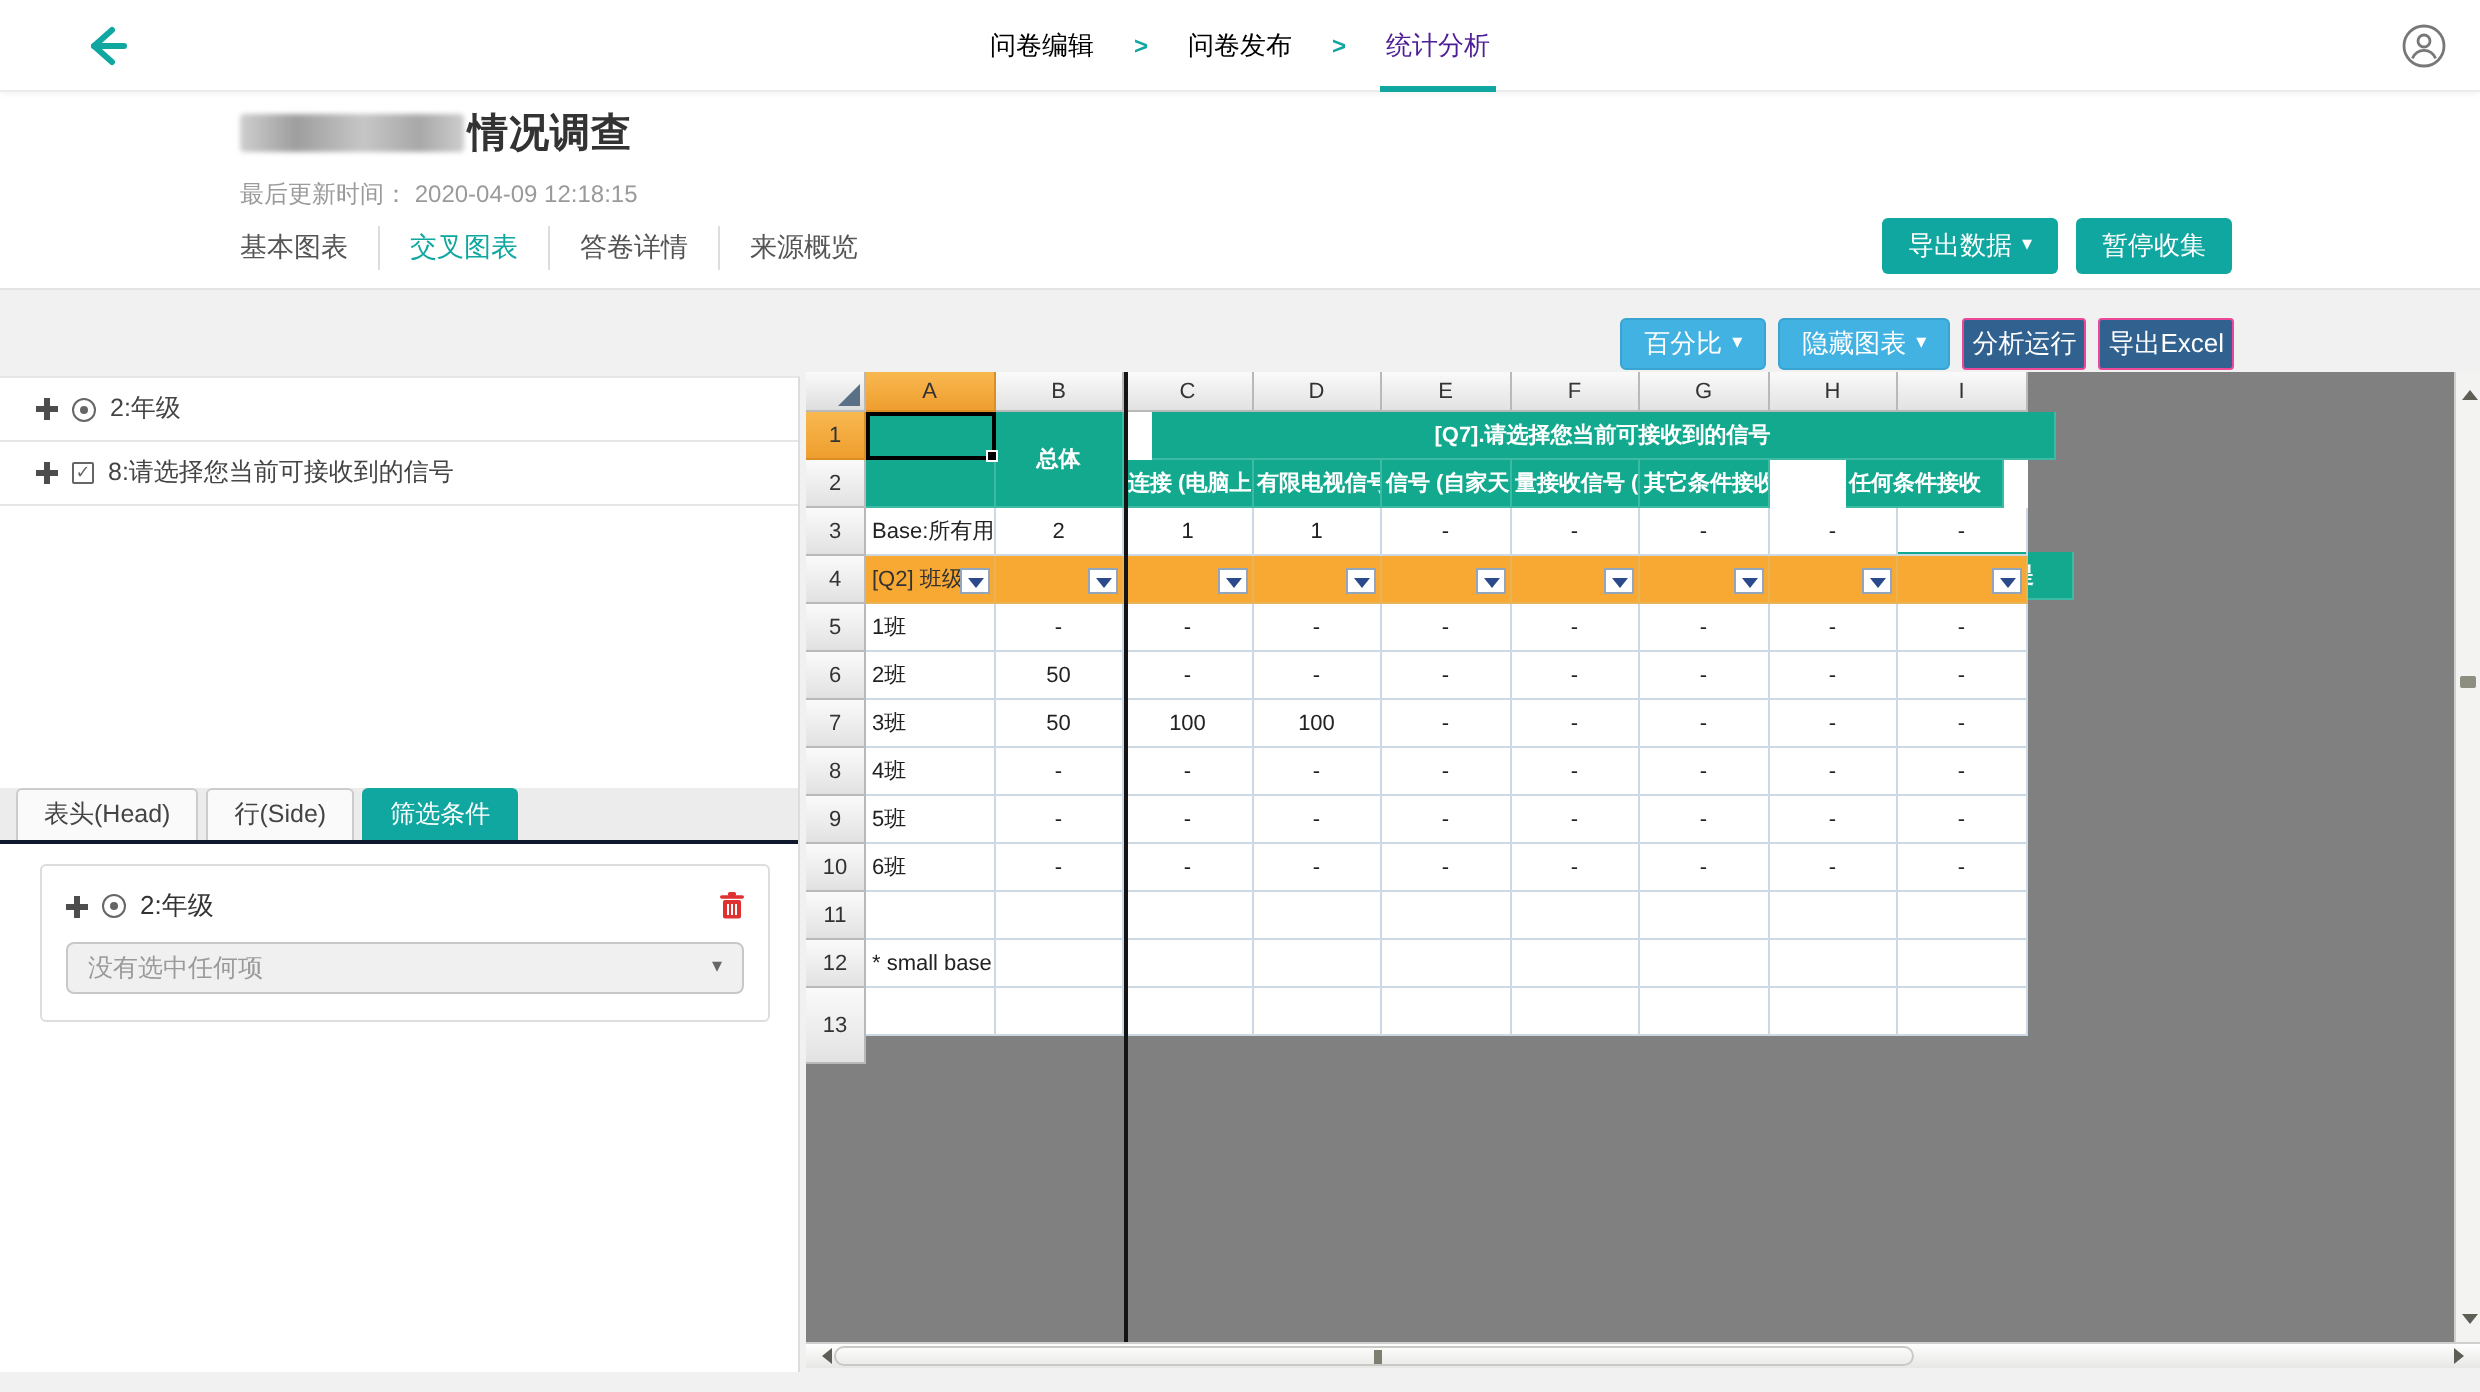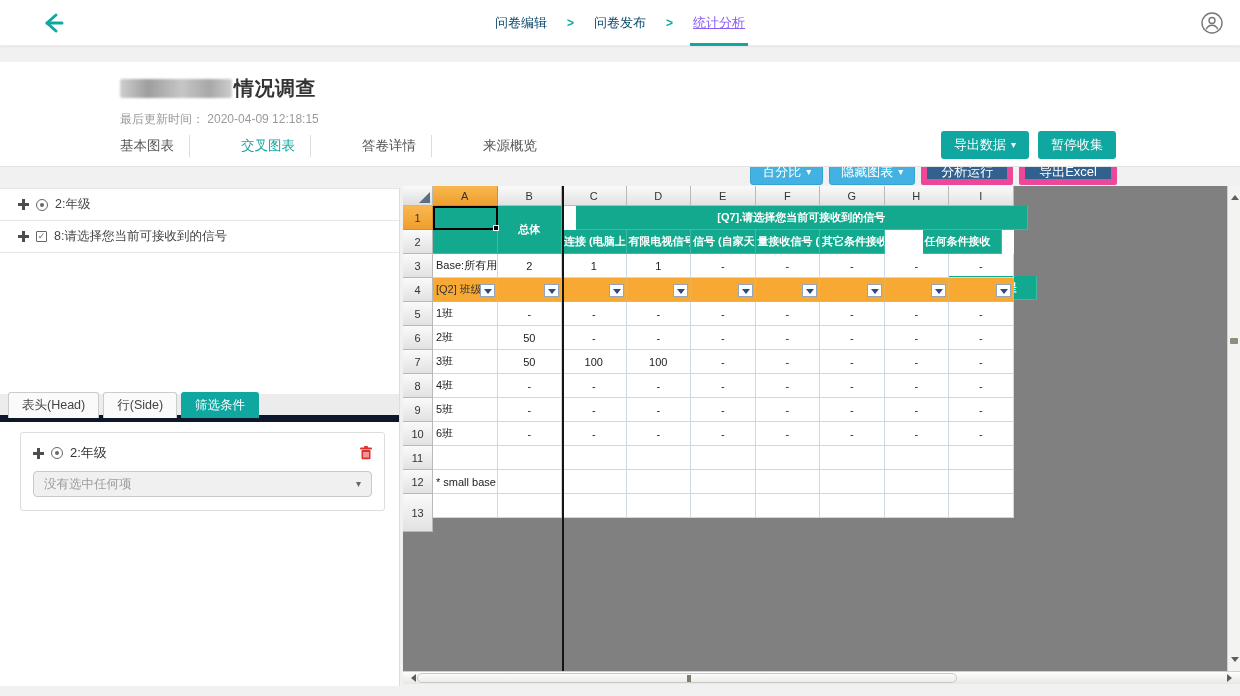--- a/index.html
+++ b/index.html
@@ -5,74 +5,74 @@
   * { margin:0; padding:0; box-sizing:border-box; }
   html,body { width:1240px; height:696px; overflow:hidden;
     font-family:"Liberation Sans","DejaVu Sans",sans-serif; background:#f1f1f1; }
 
   
   .topbar { position:absolute; left:0; top:0; width:1240px; height:46px; background:#fff;
     border-bottom:1px solid #ececec; box-shadow:0 1px 3px rgba(0,0,0,.05); z-index:30; }
   .back-btn { position:absolute; left:42px; top:12px; width:24px; height:22px; cursor:pointer; }
   .crumbs { position:absolute; left:0; top:0; width:100%; height:46px;
     display:flex; align-items:center; justify-content:center; gap:20px; }
-  .crumb { font-size:13px; color:#0c4a6e; height:46px; display:flex; align-items:center; position:relative; }
-  .crumb.active { color:#8b5cf6;text-decoration:underline; }
+  .crumb { font-size:13px; color:#000000; height:46px; display:flex; align-items:center; position:relative; }
+  .crumb.active { color:#4c1d95; }
   .crumb.active::after { content:''; position:absolute; left:-3px; right:-3px; bottom:0;
     height:3px; background:#0fa7a0; }
   .crumb-sep { color:#0fa7a0; font-size:12px; font-weight:bold; }
   .profile { position:absolute; right:16px; top:11px; width:24px; height:24px; cursor:pointer; }
 
   
-  .titlebar { position:absolute; left:0; top:62px; width:1240px; height:105px; background:#fff;
+  .titlebar { position:absolute; left:0; top:40px; width:1240px; height:105px; background:#fff;
     border-bottom:1px solid #e3e3e3; z-index:20; }
   .doc-title { position:absolute; left:120px; top:13px; display:flex; align-items:center; gap:2px; }
   .redacted { width:112px; height:19px; border-radius:2px;
     background:linear-gradient(90deg,#cfcfcf,#9e9e9e 25%,#c6c6c6 55%,#a8a8a8 80%,#cdcdcd);
     filter:blur(1.3px); }
   .doc-title-text { font-size:20px; font-weight:600; color:#333; letter-spacing:.5px; }
   .updated { position:absolute; left:120px; top:49px; font-size:12px; color:#9a9a9a; }
   .collected { position:absolute; right:124px; top:20px; display:flex; align-items:baseline; gap:8px; }
   .collected-label { font-size:13px; color:#555; }
   .collected-value { font-size:20px; color:#0fa7a0; }
-  .view-tabs { position:absolute; left:120px; bottom:9px; display:flex; align-items:flex-end;gap:36px; }
+  .view-tabs { position:absolute; left:120px; bottom:9px; display:flex; align-items:flex-end; }
   .view-tab { font-size:13.5px; color:#555; padding:2px 15px; border-right:1px solid #ddd; cursor:pointer; }
   .view-tab:first-child { padding-left:0; }
   .view-tab:last-child { border-right:none; }
   .view-tab.active { color:#0fa7a0; }
   .actions { position:absolute; right:124px; bottom:7px; display:flex; gap:9px; }
   .btn-teal { height:28px; background:#0fa7a0; color:#fff; font-size:13px; border:none;
     border-radius:3px; padding:0 13px; cursor:pointer; display:flex; align-items:center; gap:5px;
     font-family:inherit; }
   .caret { font-size:10px; line-height:1; }
 
   
   .grid-toolbar { position:absolute; right:123px; top:159px; display:flex; gap:6px; z-index:15; }
   .btn-light { height:26px; background:#41b2e2; color:#fff; font-size:13px; border:1px solid #39a3d2;
     border-radius:3px; padding:0 11px; cursor:pointer; display:flex; align-items:center; gap:5px; font-family:inherit; }
-  .btn-dark { height:26px; background:#31618f; color:#fff; font-size:13px; border:6px solid #ec4899;
-    border-radius:2px; padding:0 14px; cursor:pointer; display:flex; align-items:center; font-family:inherit; }
+  .btn-dark { height:26px; background:#31618f; color:#fff; font-size:13px; border:1px solid #ec4899;
+    border-radius:2px; padding:0 4px; cursor:pointer; display:flex; align-items:center; font-family:inherit; }
 
   
   .left-panel { position:absolute; left:0; top:188px; width:400px; height:498px; background:#fff;
     border-top:1px solid #e6e6e6; border-right:1px solid #ddd; }
   .field-row { height:32px; display:flex; align-items:center; gap:7px; padding-left:18px;
     border-bottom:1px solid #e6e6e6; font-size:12.5px; color:#444; cursor:pointer; }
   .icon-move { position:relative; width:11px; height:11px; flex:none; }
   .icon-move::before { content:''; position:absolute; left:0; top:4px; width:11px; height:3px; background:#4d4d4d; }
   .icon-move::after  { content:''; position:absolute; left:4px; top:0; width:3px; height:11px; background:#4d4d4d; }
   .icon-radio { width:12px; height:12px; border:1px solid #666; border-radius:50%; flex:none; position:relative; }
   .icon-radio::after { content:''; position:absolute; left:3px; top:3px; width:4px; height:4px;
     background:#666; border-radius:50%; }
   .icon-check { width:11px; height:11px; border:1px solid #666; border-radius:1px; flex:none;
     font-size:9px; color:#666; line-height:9px; text-align:center; }
   .icon-check::after { content:'\2713'; }
 
   .sub-tabbar { position:absolute; left:0; top:205px; width:100%; height:28px; background:#ececec;
-    border-bottom:7px solid #0f172a; display:flex; align-items:center; gap:4px; padding-left:8px; }
+    border-bottom:2px solid #0f172a; display:flex; align-items:center; gap:4px; padding-left:8px; }
   .sub-tab { height:26px; display:flex; align-items:center; padding:0 13px; font-size:12.5px; color:#444;
     background:#fafafa; border:1px solid #ccc; border-bottom:none; border-radius:3px 3px 0 0; cursor:pointer; }
   .sub-tab.active { background:#0fa7a0; color:#fff; border-color:#0fa7a0; }
 
   .filter-card { position:absolute; left:20px; top:243px; width:365px; border:1px solid #ddd;
     border-radius:3px; padding:11px 12px 13px 12px; }
   .filter-head { display:flex; align-items:center; gap:7px; font-size:13px; color:#333; }
   .spacer { flex:1; }
   .trash { width:12px; height:14px; cursor:pointer; flex:none; }
   .filter-select { margin-top:9px; height:26px; background:#f0f0f0; border:1px solid #c8c8c8;

